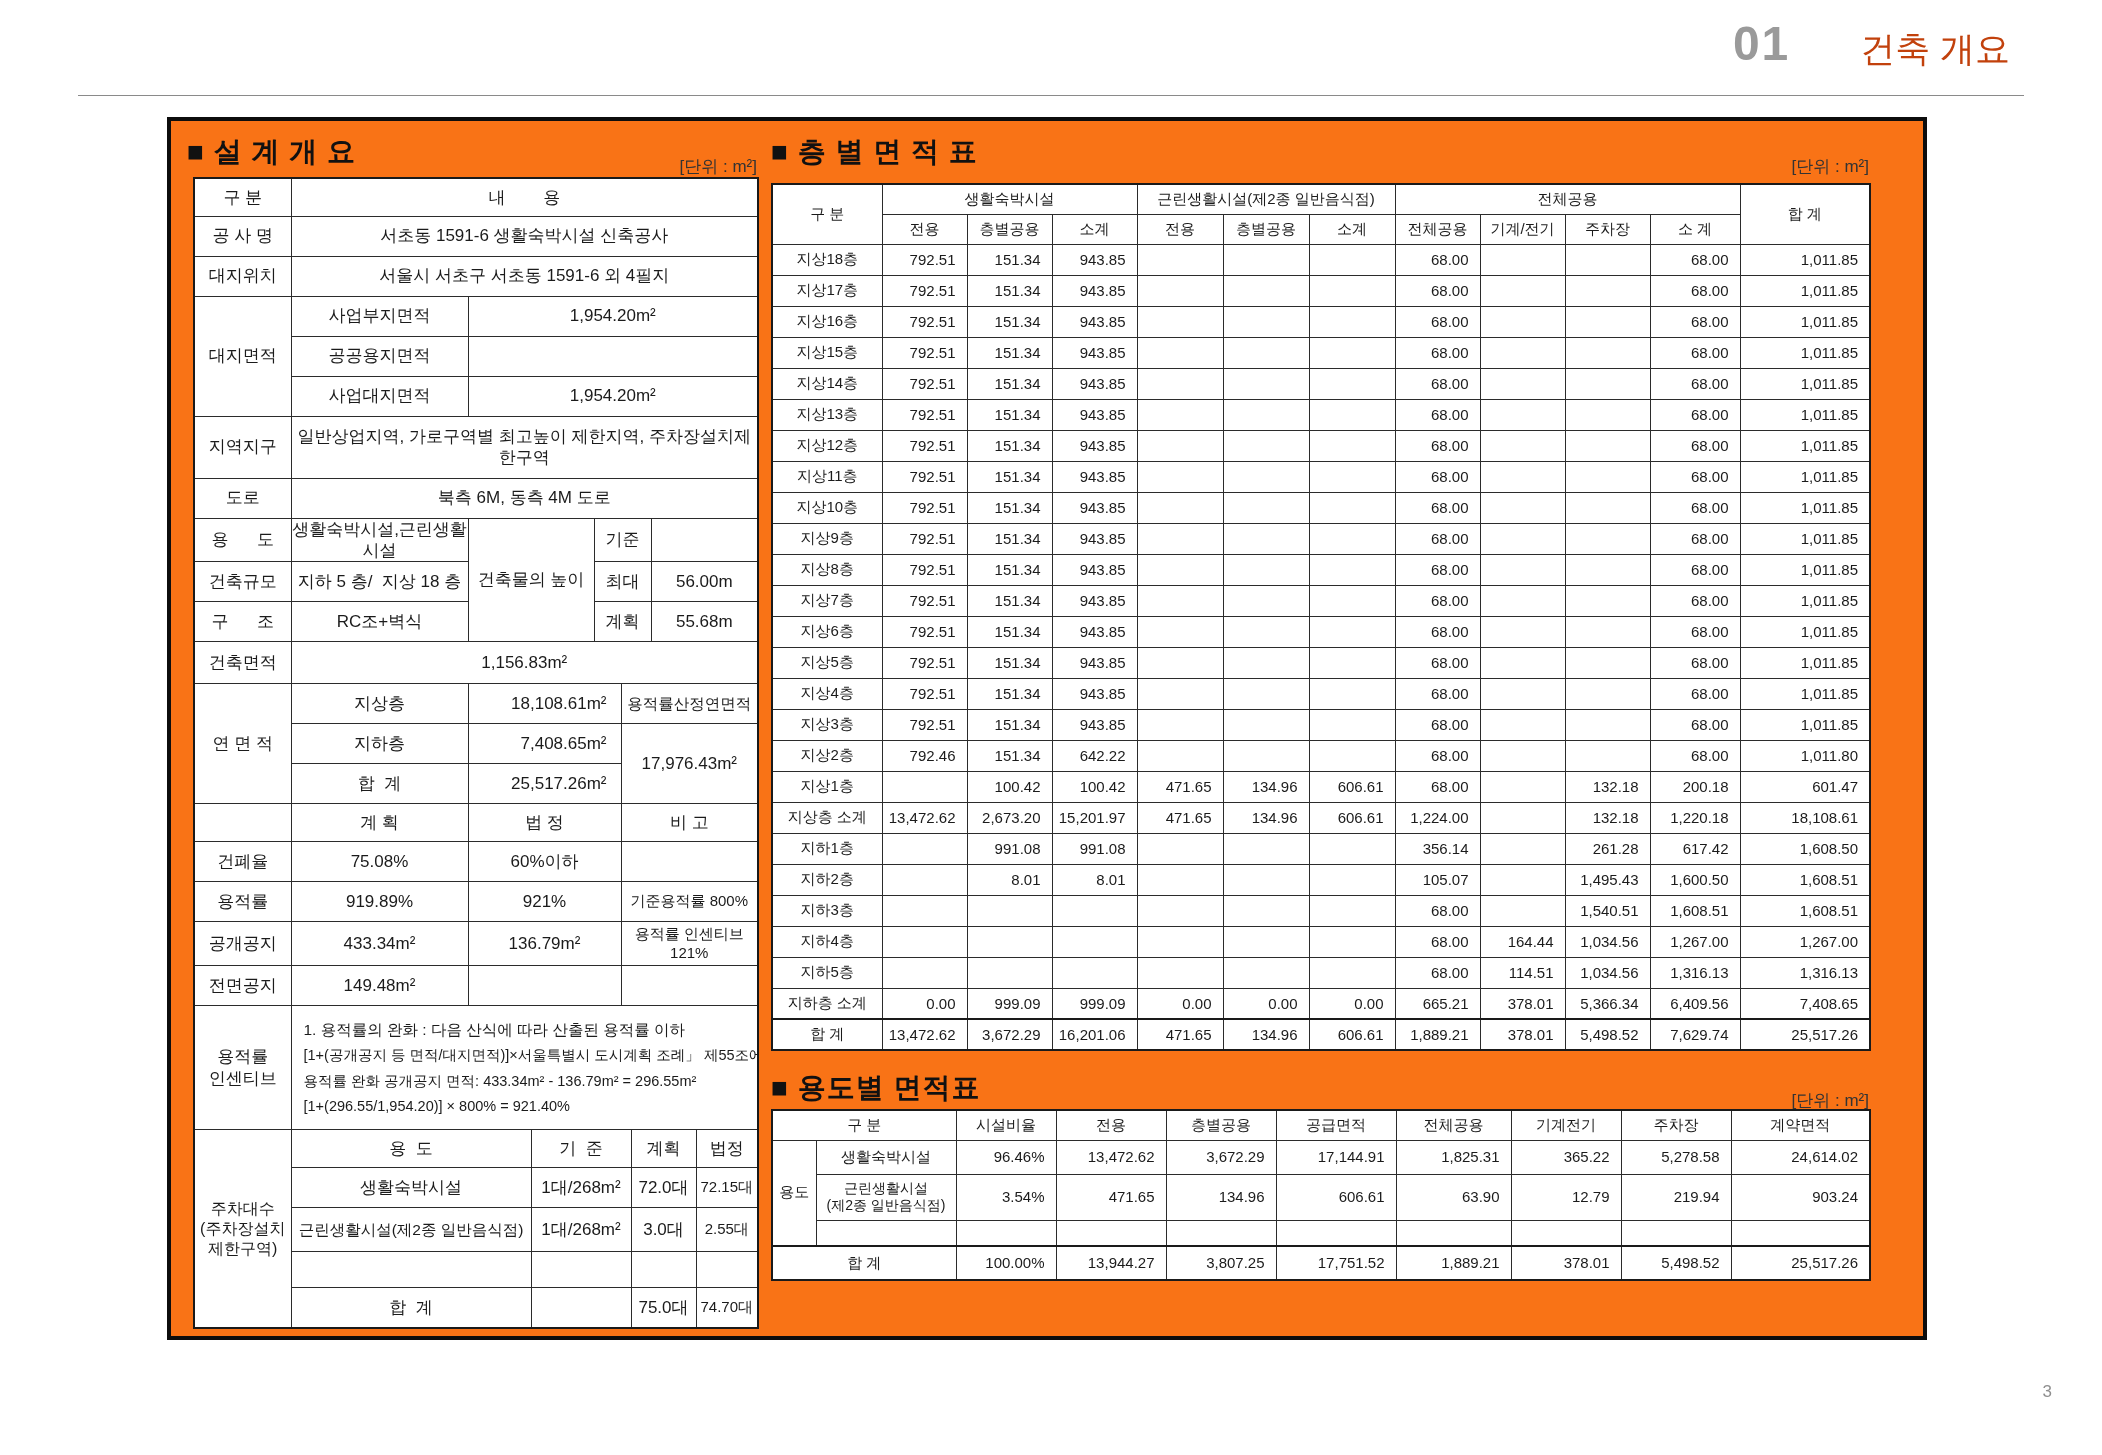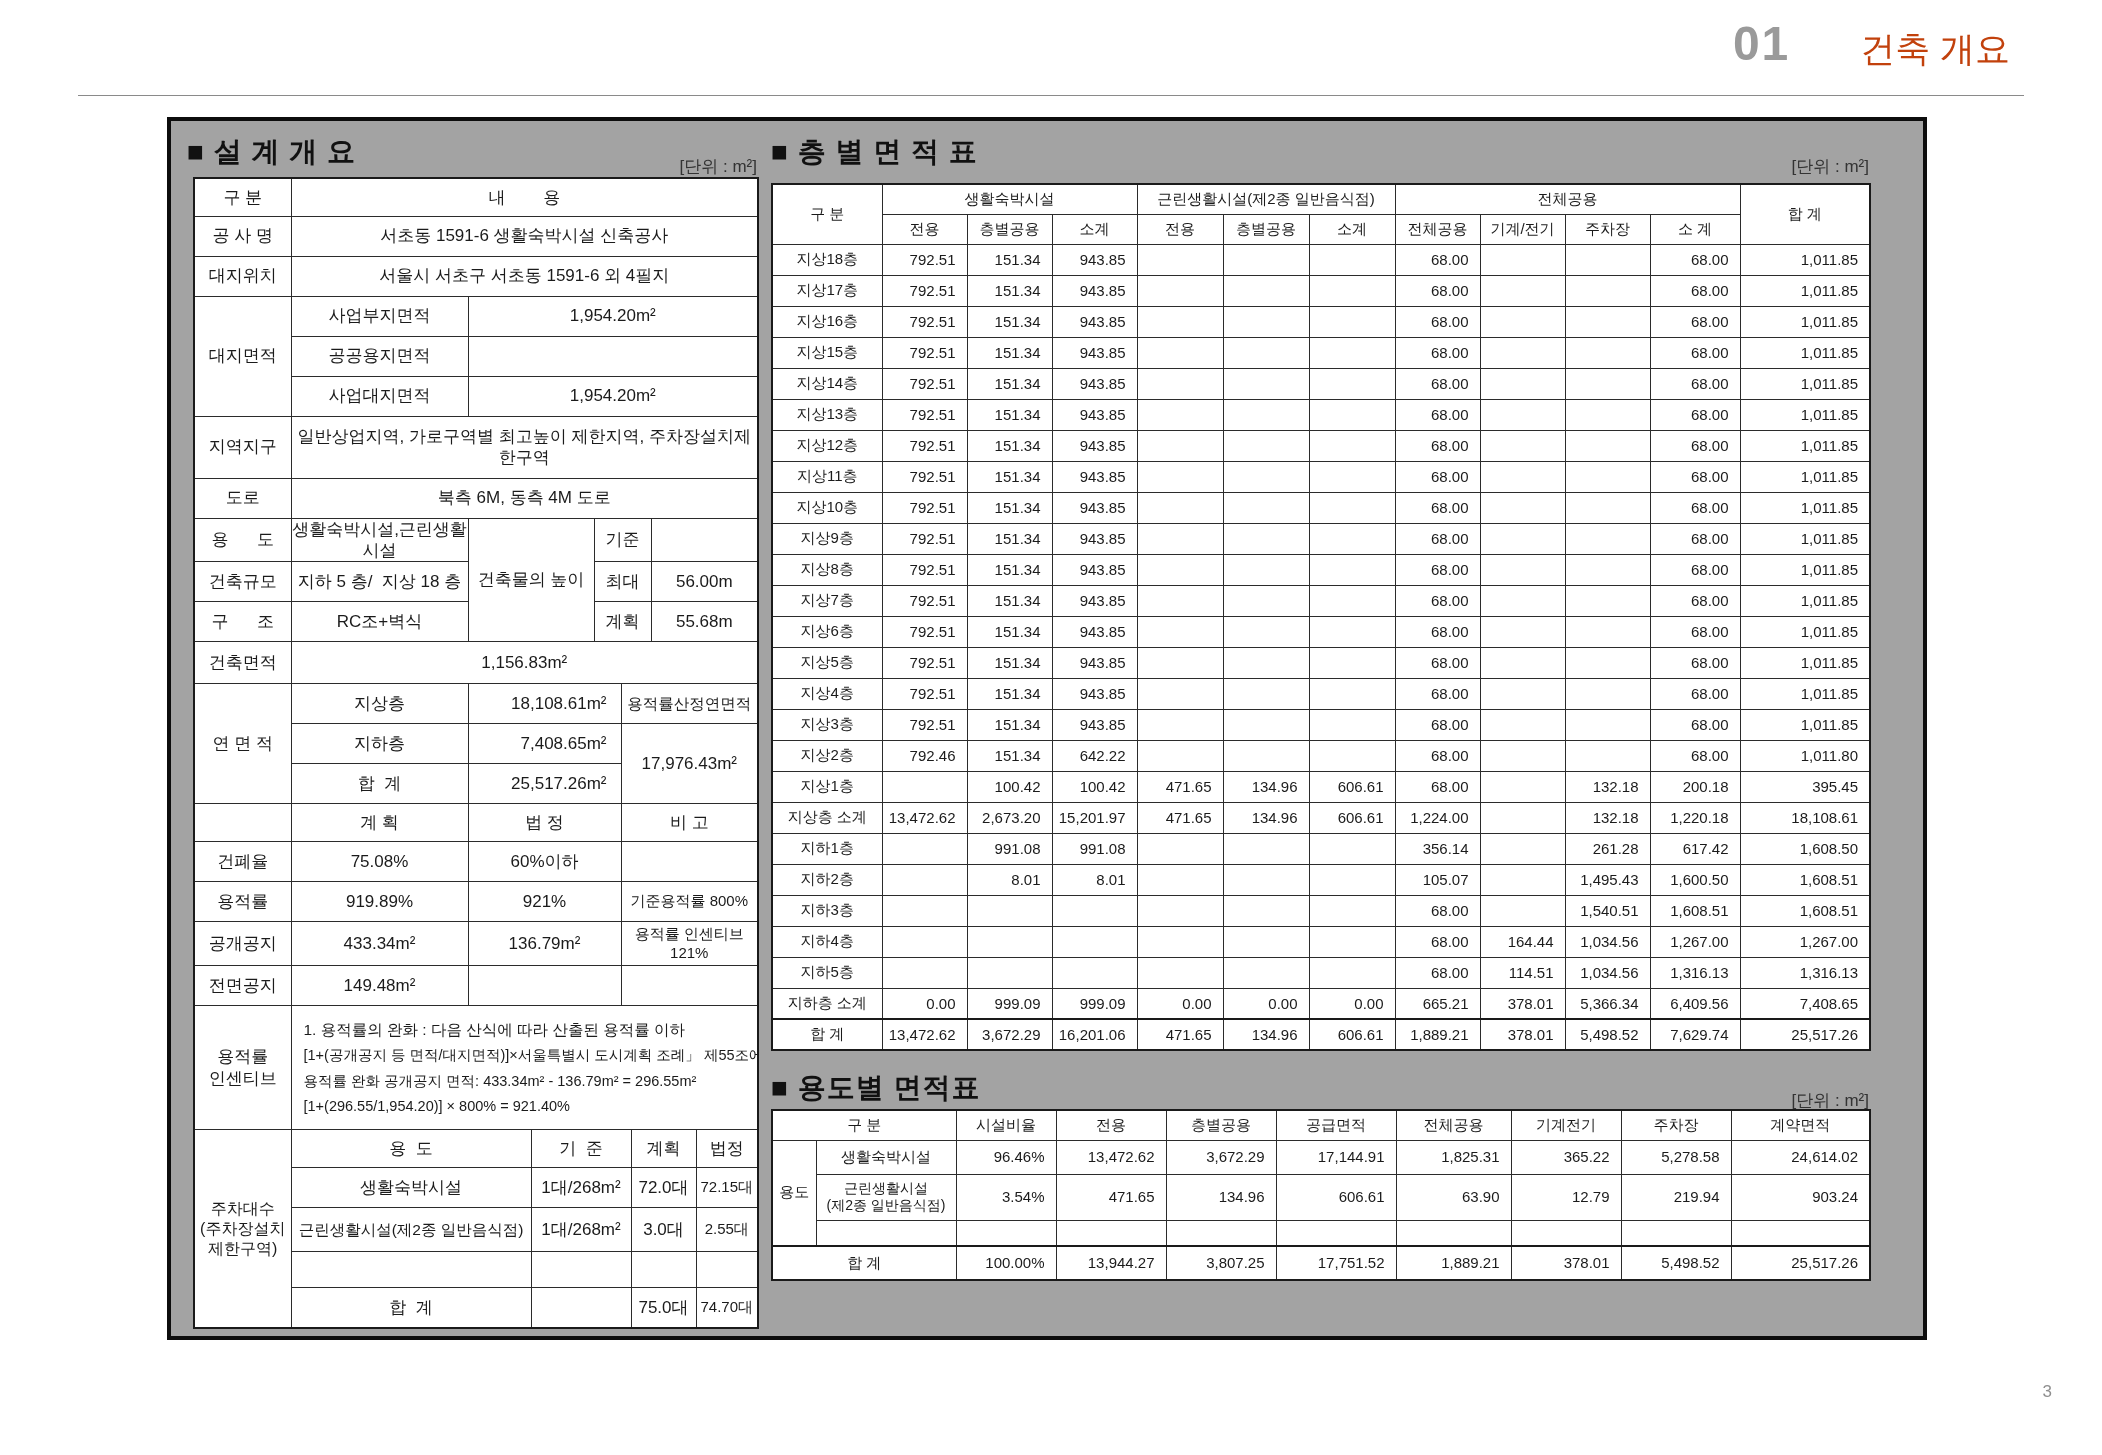--- a/index.html
+++ b/index.html
@@ -10,21 +10,21 @@
     color: #1b1b1b;
   }
   
   .page-header { position:absolute; top:20px; right:92px; display:flex; align-items:flex-end; gap:32px; }
   .chapter-number { font-size:48px; font-weight:bold; color:#9a9a9a; letter-spacing:2px; line-height:1; }
   .chapter-title  { font-size:35px; font-weight:normal; color:#c2410c; line-height:1.1; white-space:pre;margin-left:38px; }
   .header-rule { position:absolute; top:95px; left:78px; width:1946px; border-top:1px solid #8a8a8a; }
   .page-number { position:absolute; top:1382px; right:50px; font-size:17px; color:#8f8f8f; }
 
   
-  .main-box { position:absolute; left:167px; top:117px; width:1760px; height:1223px; border:4px solid #0d0d0d; background:#a3a3a3; }
+  .main-box { position:absolute; left:167px; top:117px; width:1760px; height:1223px; border:4px solid #0d0d0d; background:#f97316; }
 
   .sec-title { position:absolute; font-size:28px; font-weight:bold; color:#111; white-space:pre; letter-spacing:1px; }
   .unit-label { position:absolute; font-size:17px; color:#333; text-align:right; white-space:pre; }
 
   table { border-collapse:collapse; table-layout:fixed; background:#fff; }
   td { border:1px solid #2b2b2b; text-align:center; vertical-align:middle; overflow:hidden; }
 
   
   .design-table { position:absolute; left:22px; top:56px; width:564px; border:2px solid #1a1a1a; }
   .design-table td { font-size:17px; line-height:1.25; }
@@ -509,21 +509,21 @@
           <td class="num"></td>
           <td class="num">100.42</td>
           <td class="num">100.42</td>
           <td class="num">471.65</td>
           <td class="num">134.96</td>
           <td class="num">606.61</td>
           <td class="num">68.00</td>
           <td class="num"></td>
           <td class="num">132.18</td>
           <td class="num">200.18</td>
-          <td class="num">395.45</td>
+          <td class="num">601.47</td>
         </tr>
         <tr class="subtotal">
           <td class="floor">지상층 소계</td>
           <td class="num">13,472.62</td>
           <td class="num">2,673.20</td>
           <td class="num">15,201.97</td>
           <td class="num">471.65</td>
           <td class="num">134.96</td>
           <td class="num">606.61</td>
           <td class="num">1,224.00</td>

